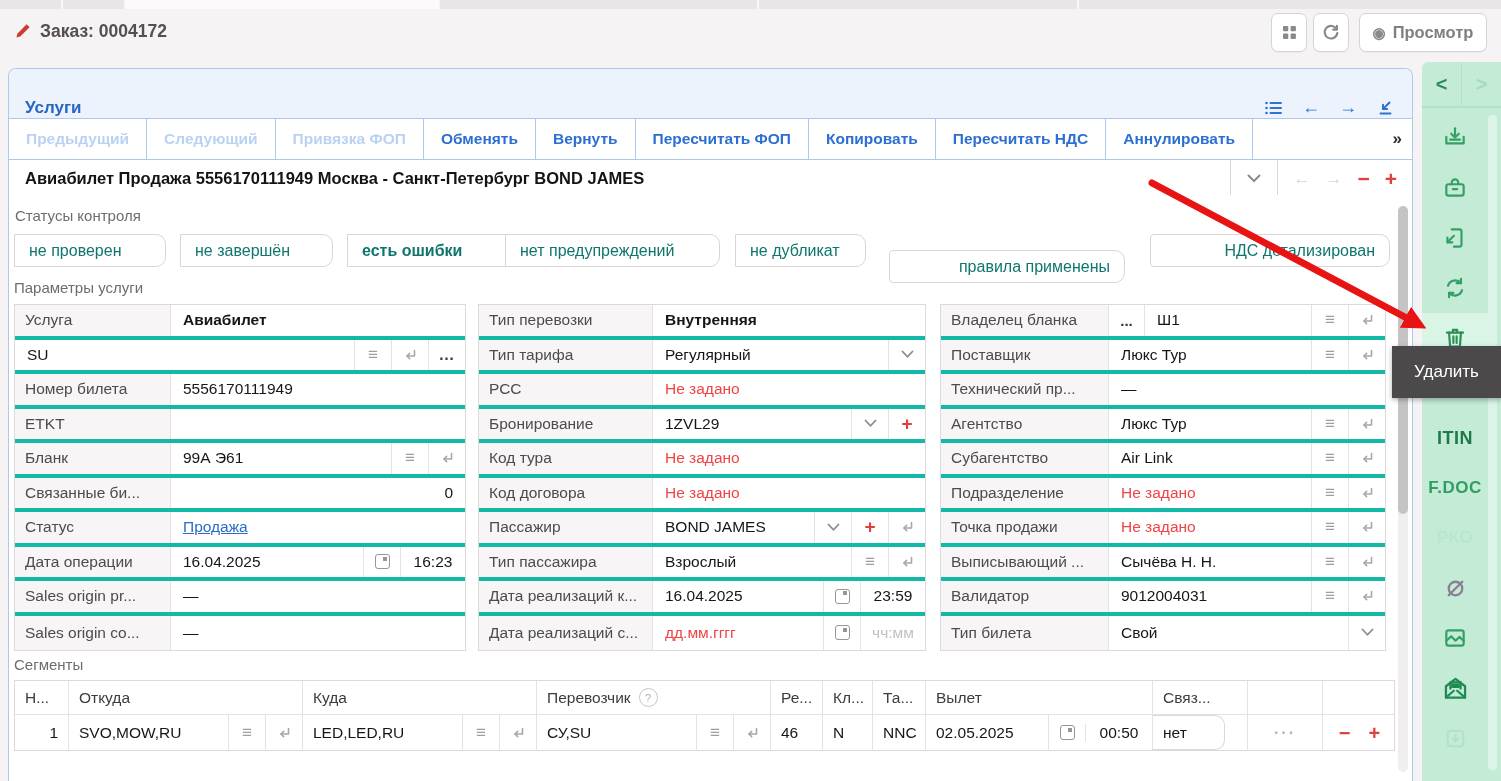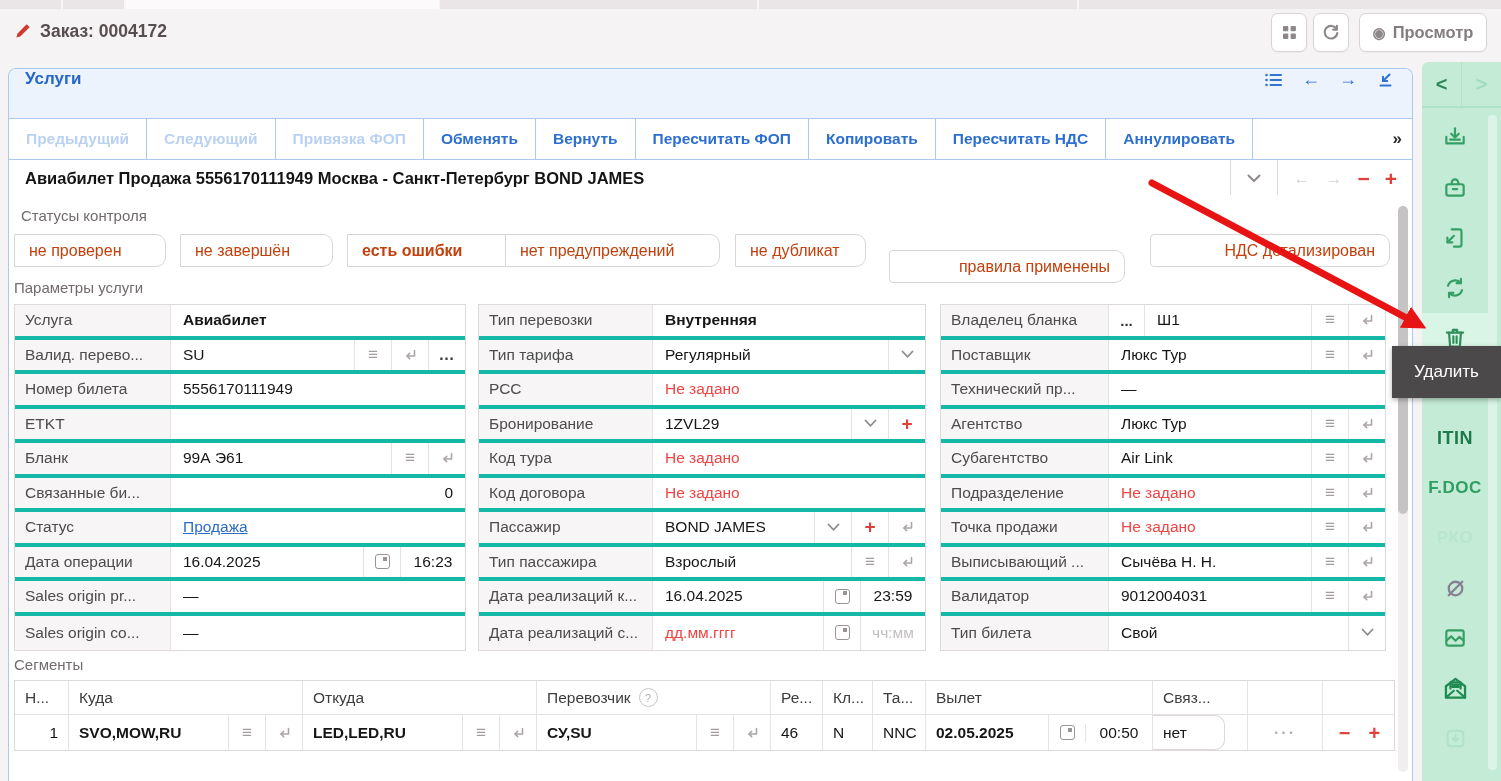--- a/index.html
+++ b/index.html
@@ -15,42 +15,42 @@
   .pencil{position:absolute;left:14px;top:13px;width:18px;height:18px;}
   .order-title{position:absolute;left:40px;top:12px;font-size:17.5px;font-weight:bold;color:#564e4f;}
   .hbtn{position:absolute;top:4px;height:37px;background:#fff;border:1px solid #d8d4d5;border-radius:7px;box-shadow:0 1px 1px rgba(0,0,0,.04);display:flex;align-items:center;justify-content:center;cursor:pointer;}
   .hbtn.grid{left:1271px;width:34px;}
   .hbtn.refresh{left:1313px;width:34px;}
   .hbtn.view{left:1359px;width:126px;gap:7px;color:#837d7e;font-weight:bold;font-size:16.5px;}
   .eye-glyph{font-size:15px;color:#8d8788;}
 
   
   .panel{position:absolute;left:8px;top:68px;width:1405px;height:713px;background:#fff;border:1px solid #abc8ef;border-bottom:none;border-radius:8px 8px 0 0;box-sizing:border-box;}
-  .panel-header{height:49px;background:#ecf3fc;border-bottom:1px solid #abc8ef;border-radius:7px 7px 0 0;display:flex;align-items:flex-start;}
+  .panel-header{height:49px;background:#ecf3fc;border-bottom:1px solid #abc8ef;border-radius:7px 7px 0 0;display:flex;align-items:flex-end;}
   .panel-title{margin-left:16px;font-size:17px;font-weight:bold;color:#2566c6;}
   .ph-icons{margin-left:auto;margin-right:18px;display:flex;align-items:center;gap:19px;color:#2f72d4;font-weight:bold;font-size:18px;}
   .ph-icons .ic{cursor:pointer;display:flex;align-items:center;}
 
   .btn-row{height:40px;border-bottom:1px solid #abc8ef;display:flex;align-items:stretch;}
   .tb-btn{display:flex;align-items:center;padding:0 17px;border-right:1px solid #abc8ef;font-size:15.5px;font-weight:bold;color:#2d6fd1;cursor:pointer;white-space:nowrap;}
   .tb-btn.disabled{color:#bad2f1;cursor:default;}
   .tb-spacer{flex:1;display:flex;align-items:center;justify-content:flex-end;padding-right:10px;color:#2b2b2b;font-weight:bold;font-size:17px;}
 
   .title-row{height:37px;border-bottom:1px solid #dcd8d9;display:flex;align-items:stretch;}
   .record-title{flex:1;display:flex;align-items:center;padding-left:16px;font-size:16.5px;font-weight:bold;color:#141414;white-space:nowrap;overflow:hidden;}
   .tr-chev{width:46px;border-left:1px solid #dcd8d9;border-right:1px solid #dcd8d9;display:flex;align-items:center;justify-content:center;cursor:pointer;}
   .tr-nav{display:flex;align-items:center;gap:15px;padding:0 15px;}
   .tr-nav .dis{color:#d7d3d4;font-size:17px;font-weight:bold;}
   .tr-nav .red{color:#e0403c;font-size:21px;font-weight:bold;cursor:pointer;line-height:1;}
 
   .panel-body{position:absolute;left:0;top:126px;right:0;bottom:0;background:#fff;}
   .sec-label{position:absolute;font-size:15px;color:#716b6c;white-space:nowrap;}
 
   
-  .chip{position:absolute;top:39px;height:33px;box-sizing:border-box;border:1px solid #d9d5d6;background:#fff;border-radius:0 10px 10px 0;display:flex;align-items:center;padding:0 14px;font-size:16px;color:#c2410c;white-space:nowrap;}
+  .chip{position:absolute;top:39px;height:33px;box-sizing:border-box;border:1px solid #d9d5d6;background:#fff;border-radius:0 10px 10px 0;display:flex;align-items:center;padding:0 14px;font-size:16px;color:#0f766e;white-space:nowrap;}
   .chip.emph{font-weight:bold;border-radius:0;}
   .chip.joined{margin-left:-1px;}
   .chip.rightal{justify-content:flex-end;border-radius:4px 10px 10px 4px;}
 
   
   .ftable{position:absolute;top:109px;border:1px solid #ddd9da;box-sizing:border-box;background:#fff;}
   .frow{display:flex;height:34.5px;border-bottom:4px solid #14b8a6;box-sizing:border-box;align-items:stretch;}
   .frow:last-child{border-bottom:none;}
   .flabel{background:#f7f5f6;border-right:1px solid #e6e2e3;display:flex;align-items:center;padding-left:10px;font-size:15.5px;color:#4c4c4c;white-space:nowrap;overflow:hidden;box-sizing:border-box;flex:none;}
   .fval{flex:1;display:flex;align-items:center;padding-left:12px;font-size:15.5px;color:#161616;white-space:nowrap;overflow:hidden;}
@@ -74,21 +74,21 @@
   .seghead{display:flex;height:33px;box-sizing:border-box;}
   .seghead .hc{border-right:1px solid #e6e2e3;display:flex;align-items:center;padding-left:10px;font-size:15.5px;color:#3c3c3c;box-sizing:border-box;flex:none;white-space:nowrap;overflow:hidden;gap:8px;}
   .seghead .hc:last-child{border-right:none;}
   .qmark{width:17px;height:17px;border:1px solid #c9c5c6;border-radius:50%;display:flex;align-items:center;justify-content:center;font-size:11px;color:#b3aeaf;flex:none;}
   .segrow{display:flex;height:36px;border-top:1px solid #e6e2e3;box-sizing:border-box;align-items:stretch;}
   .sc{border-right:1px solid #e6e2e3;display:flex;align-items:center;box-sizing:border-box;flex:none;font-size:15.5px;color:#161616;white-space:nowrap;overflow:hidden;}
   .sc.pl{padding-left:10px;}
   .sc.rt{justify-content:flex-end;padding-right:10px;}
   .sc.noborder{border-right:none;}
   .sc .fctl{height:100%;}
-  .sc .inner-val{flex:1;padding-left:10px;overflow:hidden;font-weight:bold;}
+  .sc .inner-val{flex:1;padding-left:10px;overflow:hidden;}
   .chiplet{height:100%;width:72px;border:1px solid #dcd8d9;border-left:none;border-radius:0 10px 10px 0;box-sizing:border-box;display:flex;align-items:center;padding-left:10px;}
   .sc .dots{width:100%;display:flex;align-items:center;justify-content:center;color:#b6b1b2;font-size:16px;font-weight:bold;letter-spacing:2px;}
   .sc .mp{width:100%;display:flex;align-items:center;justify-content:center;gap:18px;}
   .sc .mp span{color:#e0403c;font-size:20px;font-weight:bold;cursor:pointer;line-height:1;}
 
   
   .pscroll-track{position:absolute;left:1389px;top:11px;width:10px;height:566px;background:#f1eeef;border-radius:5px;}
   .pscroll-handle{position:absolute;left:1389px;top:11px;width:10px;height:308px;background:#c6c3c4;border-radius:5px;cursor:pointer;}
 
   
@@ -208,40 +208,39 @@
       </div>
       <div class="tr-nav">
         <span class="dis">←</span>
         <span class="dis">→</span>
         <span class="red">−</span>
         <span class="red">+</span>
       </div>
     </div>
 
     <div class="panel-body">
-      <div class="sec-label" style="left:12px;top:12px;">Статусы контроля</div>
+      <div class="sec-label" style="left:6px;top:12px;">Статусы контроля</div>
       <div id="chips">
           <div class="chip" style="left: 5px; width: 152px;">не проверен</div>
           <div class="chip" style="left: 171px; width: 153px;">не завершён</div>
           <div class="chip emph" style="left: 338px; width: 159px;">есть ошибки</div>
           <div class="chip joined" style="left: 497px; width: 215px;">нет предупреждений</div>
           <div class="chip" style="left: 726px; width: 131px;">не дубликат</div>
           <div class="chip rightal" style="left: 880px; width: 236px; margin-top: 16px;">правила применены</div>
           <div class="chip rightal" style="left: 1141px; width: 240px;">НДС детализирован</div>
         </div>
 
       <div class="sec-label" style="left:5px;top:84px;">Параметры услуги</div>
       <div id="form-cols">
           <div class="ftable" style="left: 5px; width: 452px;">
             <div class="frow">
               <div class="flabel" style="width: 156px;">Услуга</div>
               <div class="fval bold">Авиабилет</div>
             </div>
             <div class="frow">
-              <div class="flabel" style="width: 156px;">Валид. перево...</div>
               <div class="fval">SU</div>
               <div class="fctl">
                 <span class="g-menu">≡</span>
               </div>
               <div class="fctl">
                 <svg width="14" height="12" viewBox="0 0 14 12">
                   <g fill="none" stroke="#aba5a6" stroke-width="1.6" stroke-linecap="round" stroke-linejoin="round">
                     <path d="M11.5 1.5 V7 H4"></path>
                     <path d="M6.6 4.4 4 7 6.6 9.6"></path>
                   </g>
@@ -529,24 +528,24 @@
           </div>
         </div>
 
       <div class="sec-label" style="left:5px;top:461px;">Сегменты</div>
       <div class="segtable" id="segtable">
           <div class="seghead">
             <div class="hc" style="width: 54px;">
               <span>Н...</span>
             </div>
             <div class="hc" style="width: 234px;">
+              <span>Откуда</span>
+            </div>
+            <div class="hc" style="width: 234px;">
               <span>Куда</span>
-            </div>
-            <div class="hc" style="width: 234px;">
-              <span>Откуда</span>
             </div>
             <div class="hc" style="width: 234px;">
               <span>Перевозчик</span>
               <span class="qmark">?</span>
             </div>
             <div class="hc" style="width: 52px;">
               <span>Ре...</span>
             </div>
             <div class="hc" style="width: 50px;">
               <span>Кл...</span>

